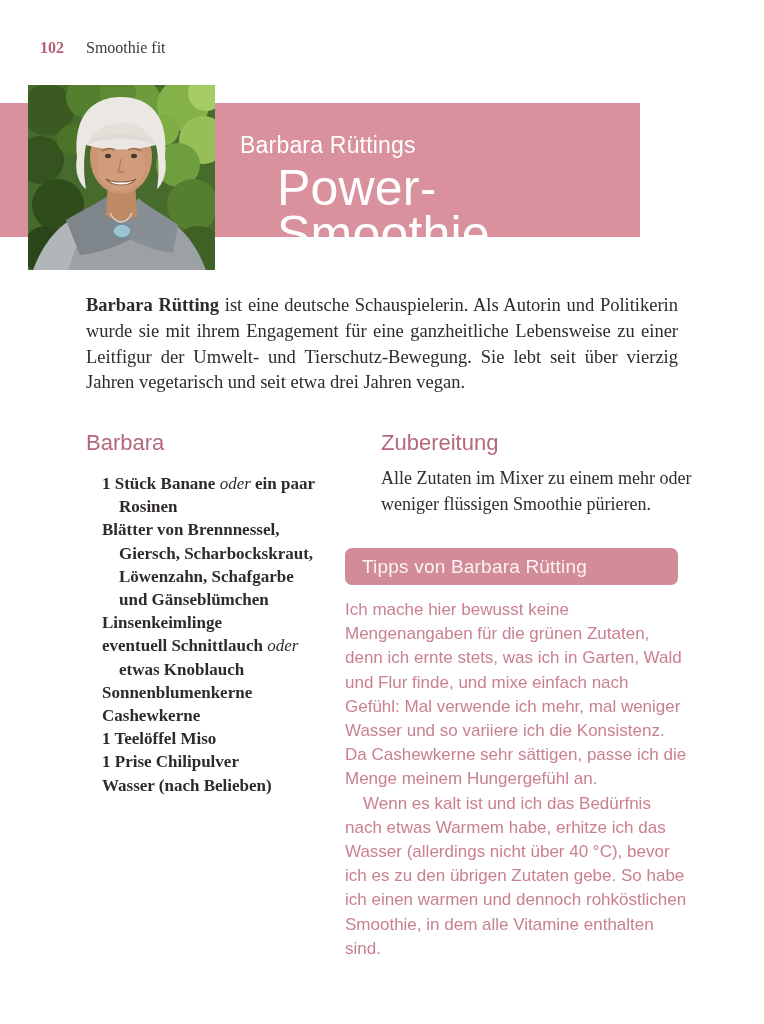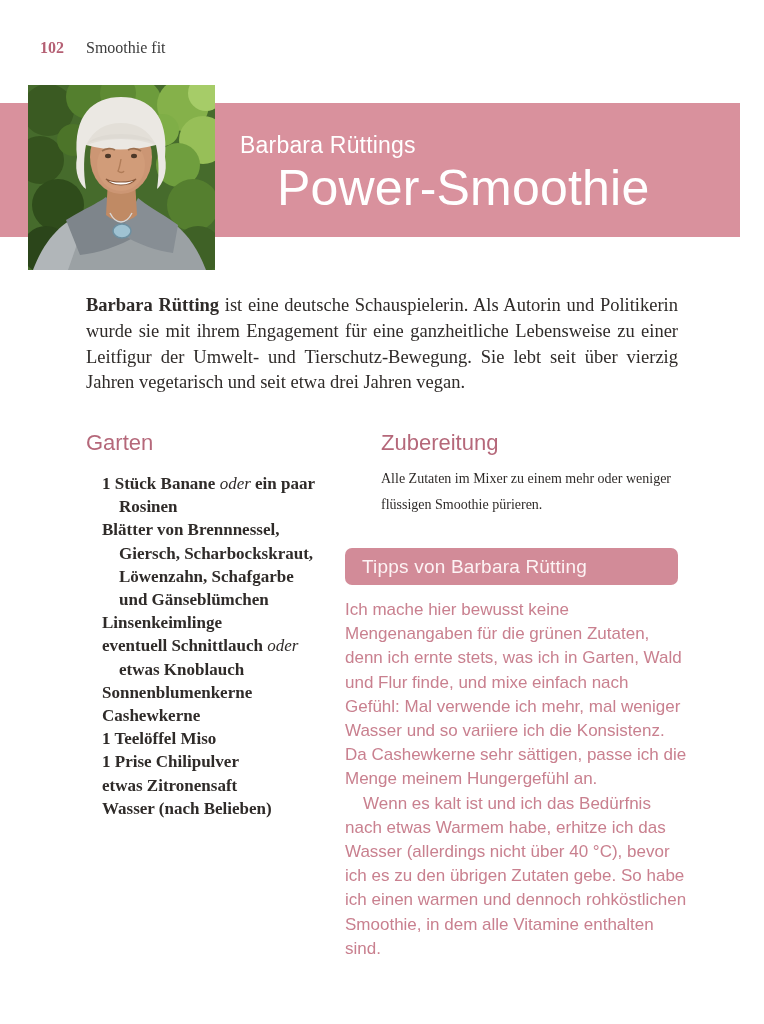--- a/index.html
+++ b/index.html
@@ -27,21 +27,21 @@
     font-weight: bold;
     margin-right: 22px;
   }
   .chapter { color: #3c3c3c; }
 
   
   .banner {
     position: absolute;
     top: 103px;
     left: 0;
-    width: 740px;
+    width: 640px;
     height: 134px;
     background: var(--banner-bg, #d9919d);
   }
   .banner-text {
     position: absolute;
     left: 240px;
     top: 28px;
     color: #ffffff;
     font-family: "Liberation Sans", sans-serif;
     letter-spacing: 0.2px;
@@ -107,21 +107,21 @@
   
   .preparation {
     position: absolute;
     top: 430px;
     left: 345px;
     width: 336px;
     margin-left: 36px;
   }
   .preparation p {
     margin: 0;
-    font-size: 14px;
+    font-size: 18px;
     line-height: 25.8px;
     color: #2f2b29;
   }
 
   
   .tips-header {
     position: absolute;
     top: 548px;
     left: 345px;
     width: 333px;
@@ -216,31 +216,30 @@
       <path d="M82,128 C88,140 98,140 104,128" stroke="#d8d8d8" stroke-width="1.4" fill="none"></path>
       <ellipse cx="94" cy="146" rx="9" ry="7" fill="#9fc2d2" stroke="#6d8fa0" stroke-width="1.5"></ellipse>
     </svg>
   </div>
 
   <p class="intro">
     <strong>Barbara Rütting</strong><span> ist eine deutsche Schauspielerin. Als Autorin und Politikerin wurde sie mit ihrem Engagement für eine ganzheitliche Lebensweise zu einer Leitfigur der Umwelt- und Tierschutz-Bewegung. Sie lebt seit über vierzig Jahren vegetarisch und seit etwa drei Jahren vegan.</span>
   </p>
 
   <section class="ingredients">
-    <h2 class="col-heading">Garten</h2>
+    <h2 class="col-heading">Barbara</h2>
     <ul>
         <li><span>1 Stück Banane </span><em>oder</em><span> ein paar Rosinen</span></li>
         <li><span>Blätter von Brennnessel, Giersch, Scharbockskraut, Löwenzahn, Schafgarbe und Gänseblümchen</span></li>
         <li><span>Linsenkeimlinge</span></li>
         <li><span>eventuell Schnittlauch </span><em>oder</em><span> etwas Knoblauch</span></li>
         <li><span>Sonnenblumenkerne</span></li>
         <li><span>Cashewkerne</span></li>
         <li><span>1 Teelöffel Miso</span></li>
         <li><span>1 Prise Chilipulver</span></li>
-        <li><span>etwas Zitronensaft</span></li>
         <li><span>Wasser (nach Belieben)</span></li>
       </ul>
   </section>
 
   <section class="preparation">
     <h2 class="col-heading">Zubereitung</h2>
     <p>Alle Zutaten im Mixer zu einem mehr oder weniger flüssigen Smoothie pürieren.</p>
   </section>
 
   <div class="tips-header">

